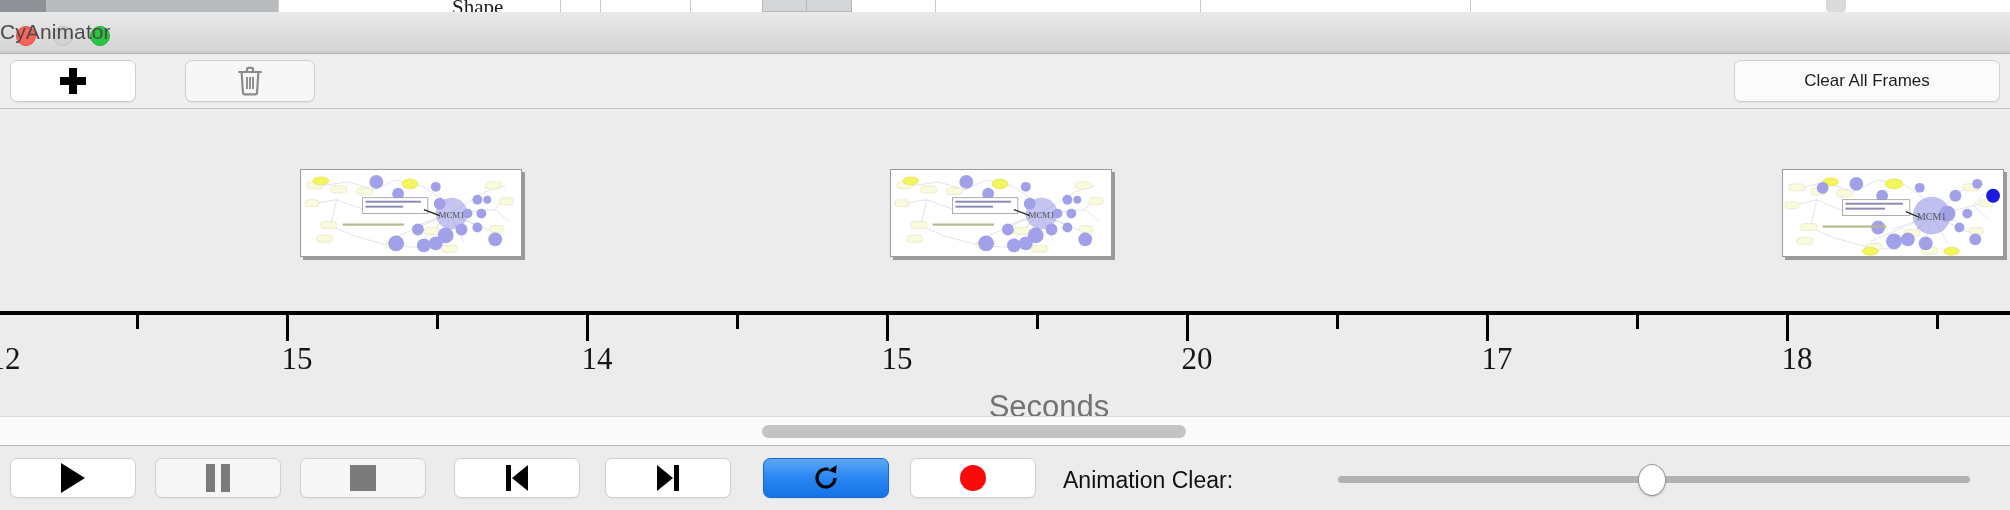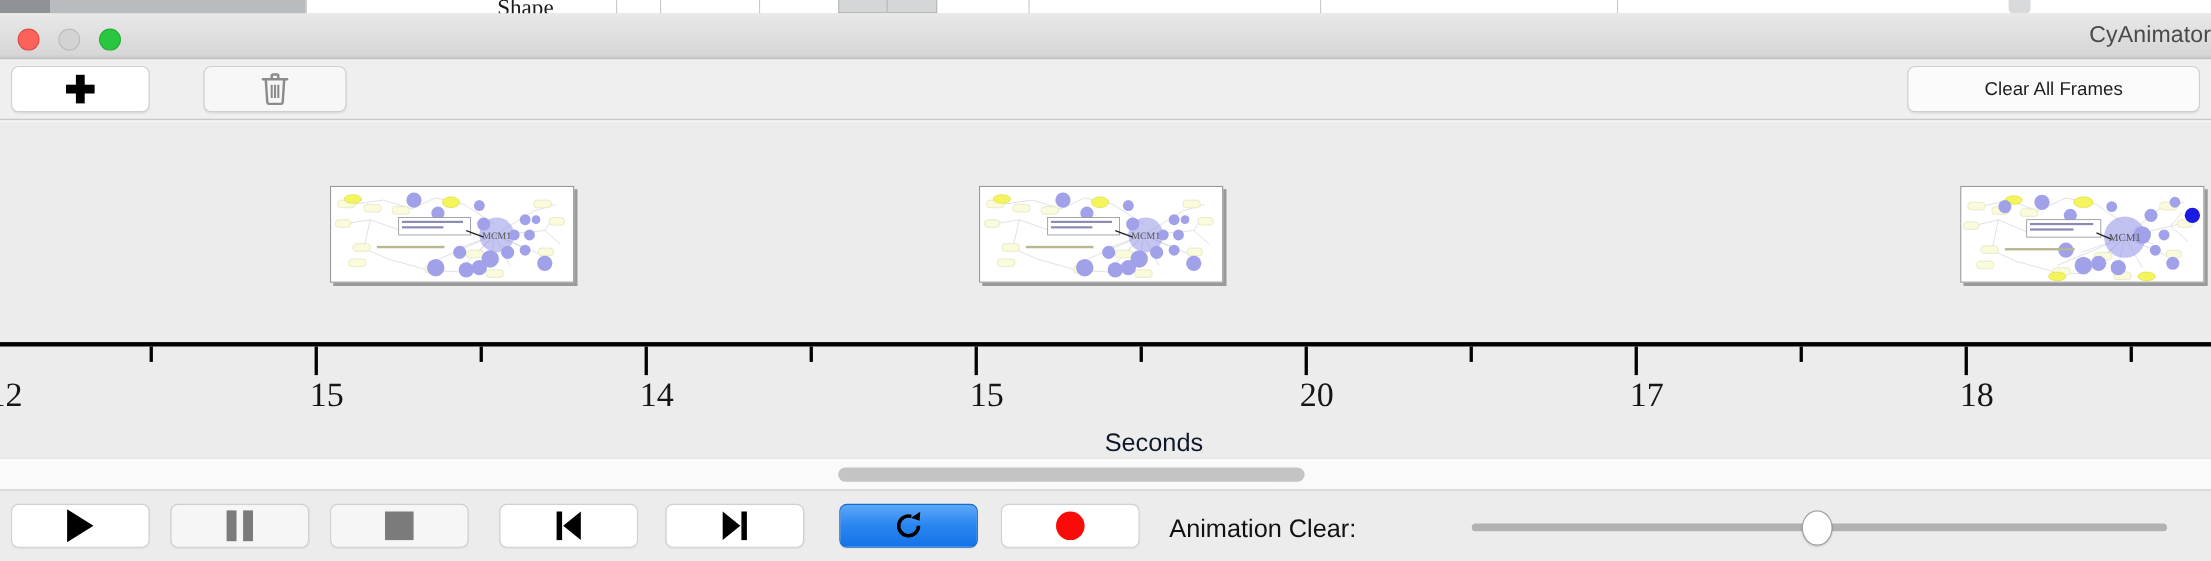--- a/index.html
+++ b/index.html
@@ -93,21 +93,21 @@
     top: 14px;
     width: 18px; height: 18px;
     border-radius: 50%;
   }
   .traffic.close  { left: 16px;  background: #fb6259; border: 1px solid #e04b46; }
   .traffic.min    { left: 53px;  background: #d3d3d3; border: 1px solid #bdbdbd; }
   .traffic.zoom   { left: 90px;  background: #28c73f; border: 1px solid #22ad36; }
   .window-title {
     position: absolute;
     left: 0; right: 0; top: 8px;
-    text-align: right;
+    text-align: left;
     font-size: 21px;
     color: #4a4a4a;
     letter-spacing: .1px;
   }
 
   
   .toolbar {
     position: absolute;
     left: 0; top: 54px;
     width: 2010px; height: 55px;
@@ -182,22 +182,22 @@
     font-size: 31px;
     color: #151515;
     transform: translateX(-50%);
     white-space: nowrap;
   }
   .axis-title {
     position: absolute;
     top: 278px;
     left: 0; width: 1762px;
     text-align: center;
-    font-size: 23px;
-    color: #0f172a;
+    font-size: 31px;
+    color: #737373;
   }
   .axis-title span { position: relative; left: 168px; }
 
   
   .frame {
     position: absolute;
     width: 222px; height: 88px;
     background: #ffffff;
     border: 1px solid #9a9a9a;
     box-shadow: 3px 3px 0 #9a9a9a;

